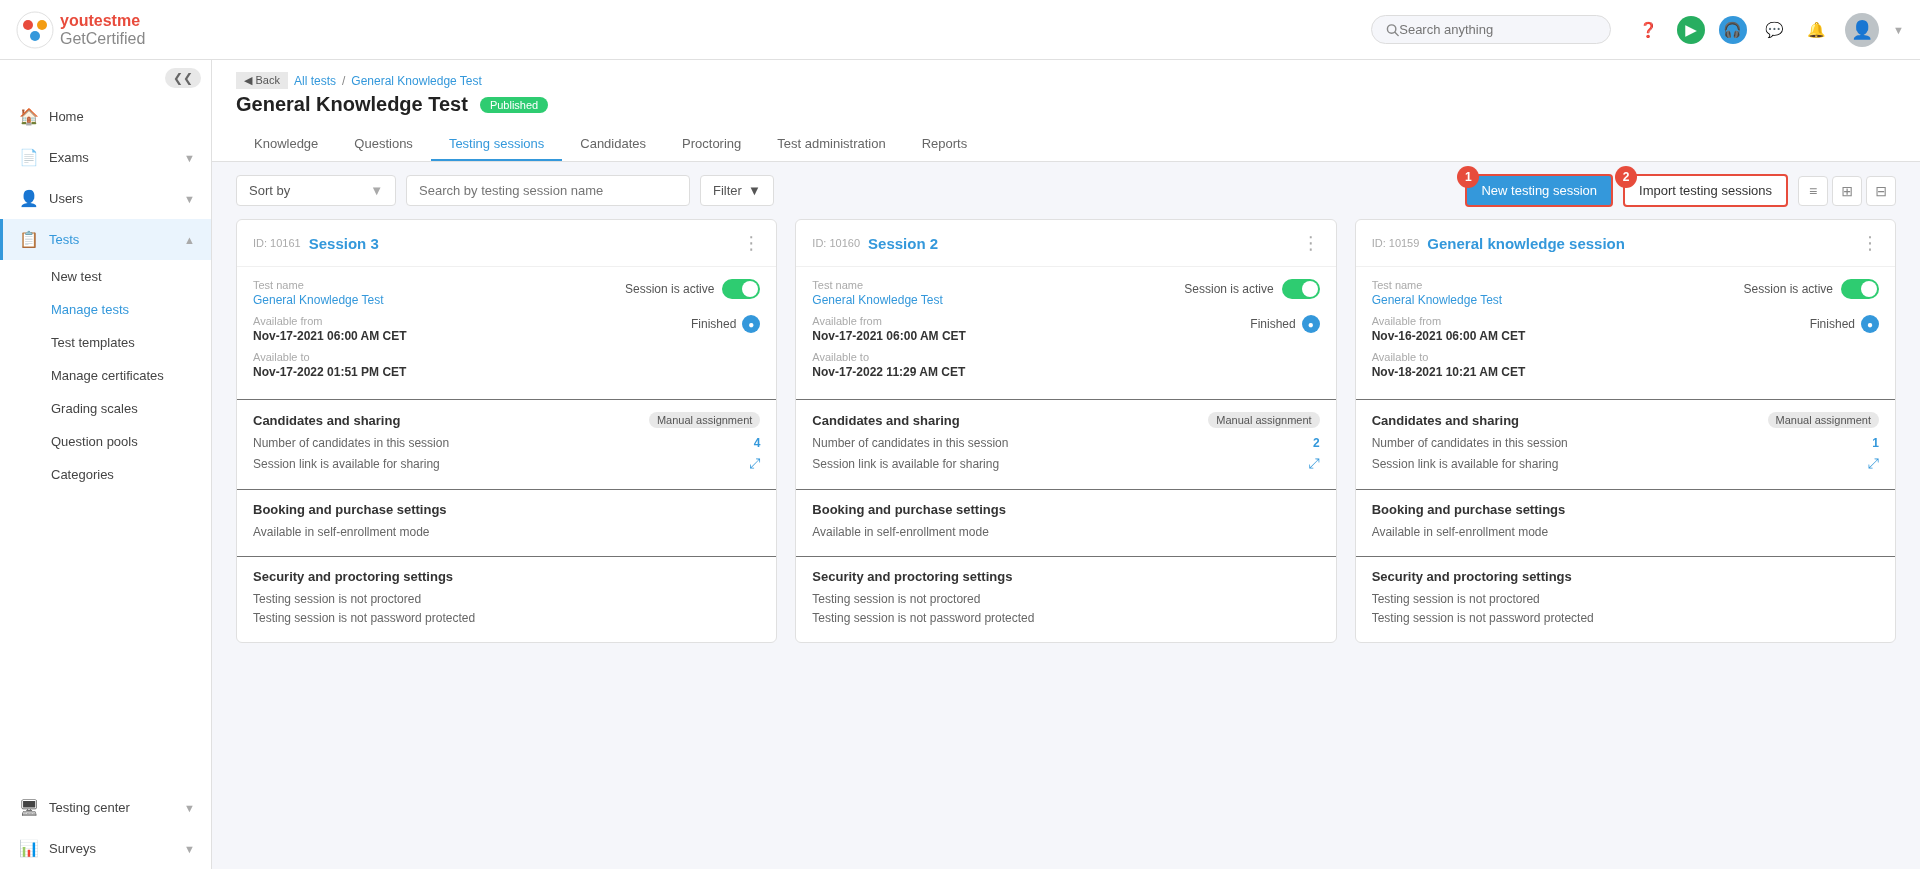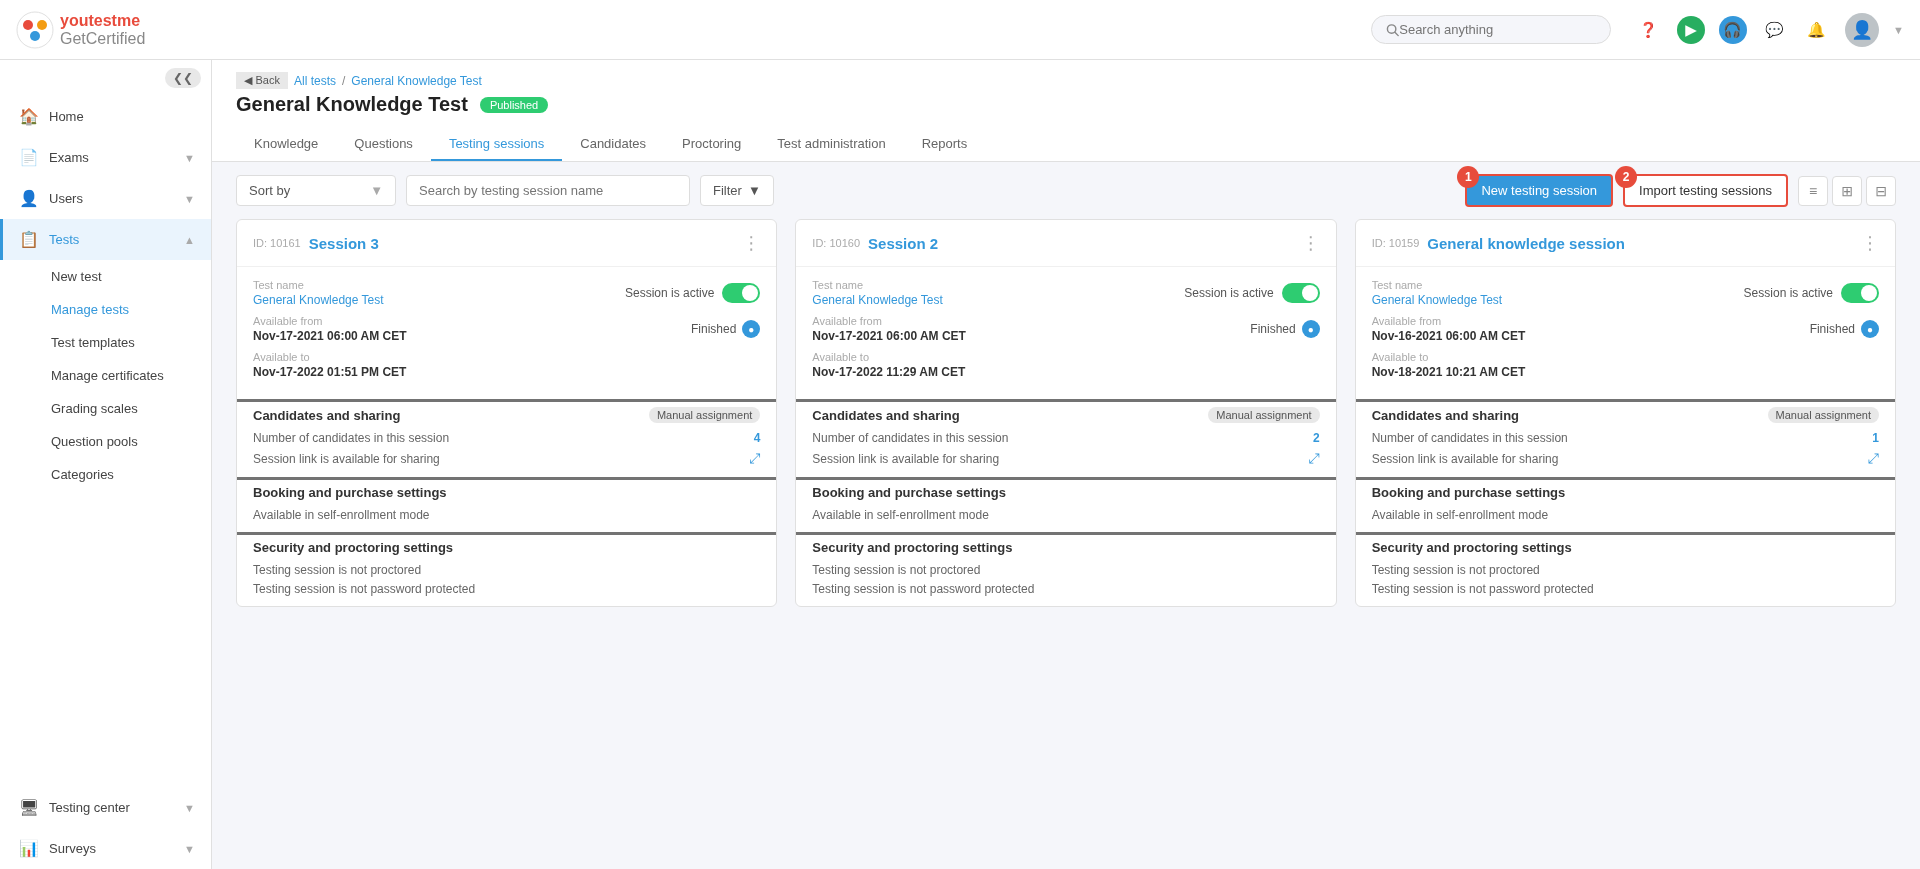--- a/index.html
+++ b/index.html
@@ -338,21 +338,21 @@
       flex: 1;
     }
     .card-menu {
       cursor: pointer;
       color: #aaa;
       font-size: 18px;
     }
     .card-body { padding: 12px 16px; }
     .card-row {
       display: flex;
-      align-items: center;
+      align-items: flex-start;
       margin-bottom: 8px;
     }
     .card-field {
       flex: 1;
     }
     .card-field-label { font-size: 11px; color: #aaa; margin-bottom: 2px; }
     .card-field-value { font-size: 12px; color: #3498db; font-weight: 500; }
     .card-field-value.dark { color: #333; font-weight: 600; }
     .session-active-row {
       display: flex;
@@ -394,22 +394,22 @@
       border-radius: 50%;
       background: #3498db;
       display: flex;
       align-items: center;
       justify-content: center;
       color: #fff;
       font-size: 10px;
     }
 
     .card-section {
-      border-top: 3px solid #737373;
-      padding: 5px 16px;
+      border-top: 1px solid #737373;
+      padding: 12px 16px;
     }
     .card-section-header {
       display: flex;
       align-items: center;
       justify-content: space-between;
       margin-bottom: 8px;
     }
     .card-section-title { font-size: 13px; font-weight: 600; color: #333; }
     .manual-badge {
       background: #e8e8e8;

